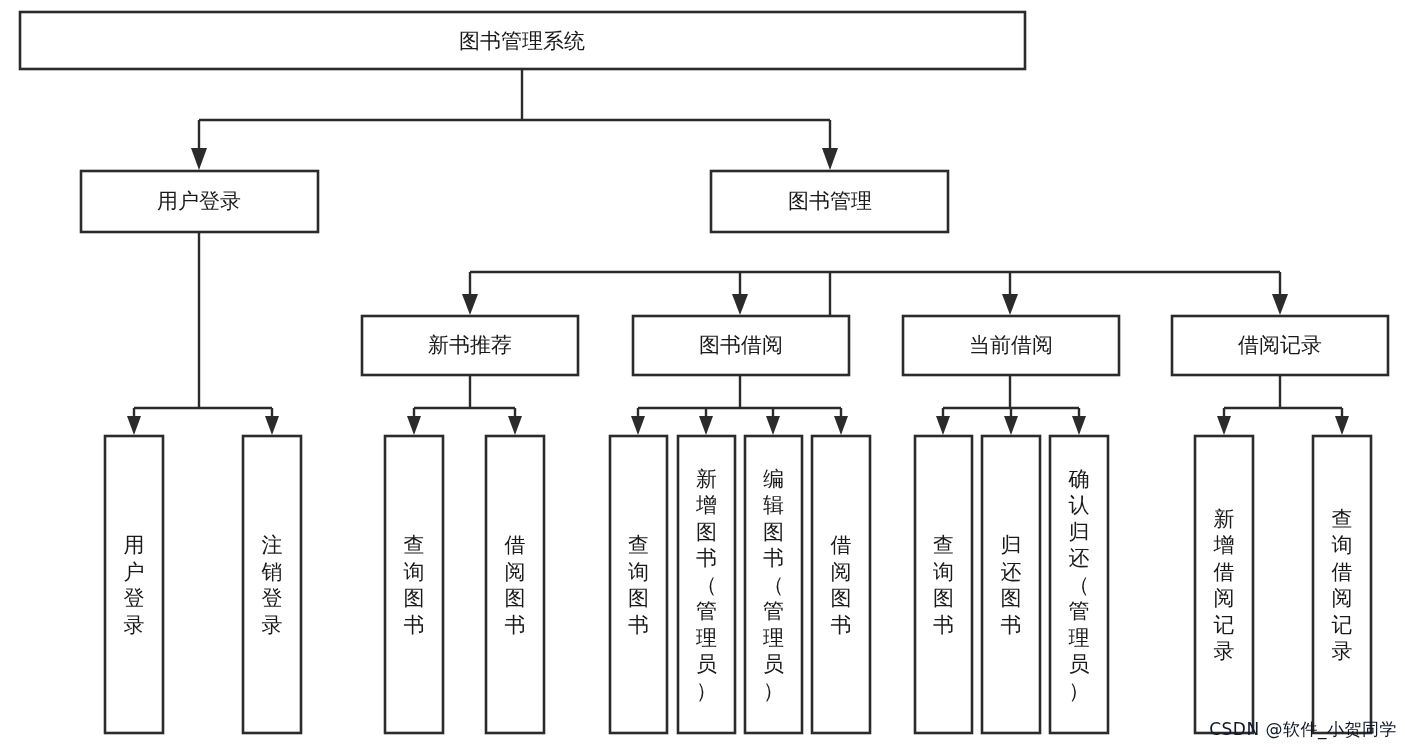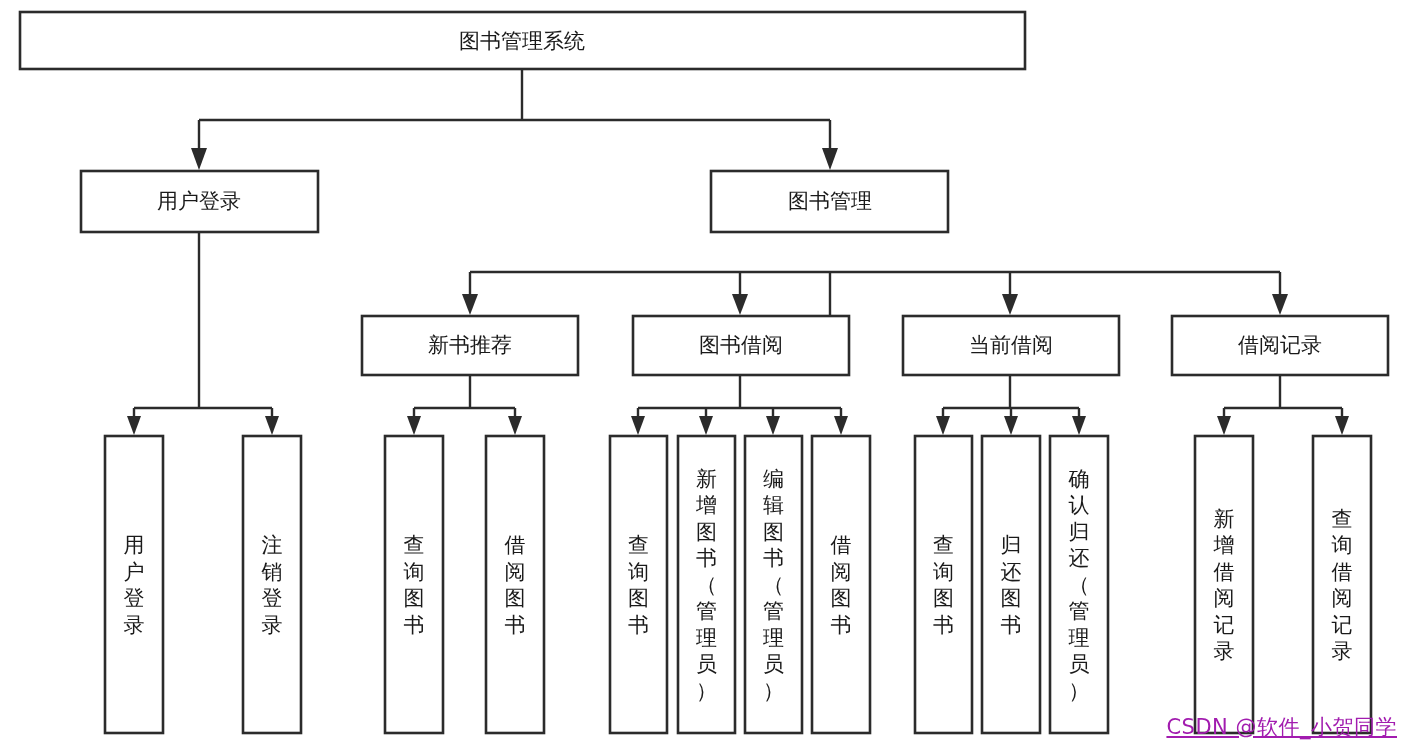--- a/index.html
+++ b/index.html
@@ -55,26 +55,25 @@
     font-family: "DejaVu Sans", "Liberation Sans", sans-serif;
     font-size: 21px;
     fill: #1a1a1a;
     text-anchor: middle;
   }
   .watermark-text {
     position: absolute;
     right: 8px;
     bottom: 6px;
     font-family: "DejaVu Sans", "Liberation Sans", sans-serif;
-    font-size: 21px;
-    color: #a21caf;
+    font-size: 17px;
+    color: #0f172a;
     letter-spacing: 0.5px;
     white-space: nowrap;
     user-select: none;
-    text-decoration: underline;
   }
 </style>
 </head>
 <body>
 
 <div id="diagram-root">
 
   <svg class="diagram" viewBox="0 0 1405 747" xmlns="http://www.w3.org/2000/svg">
 
     <g>

